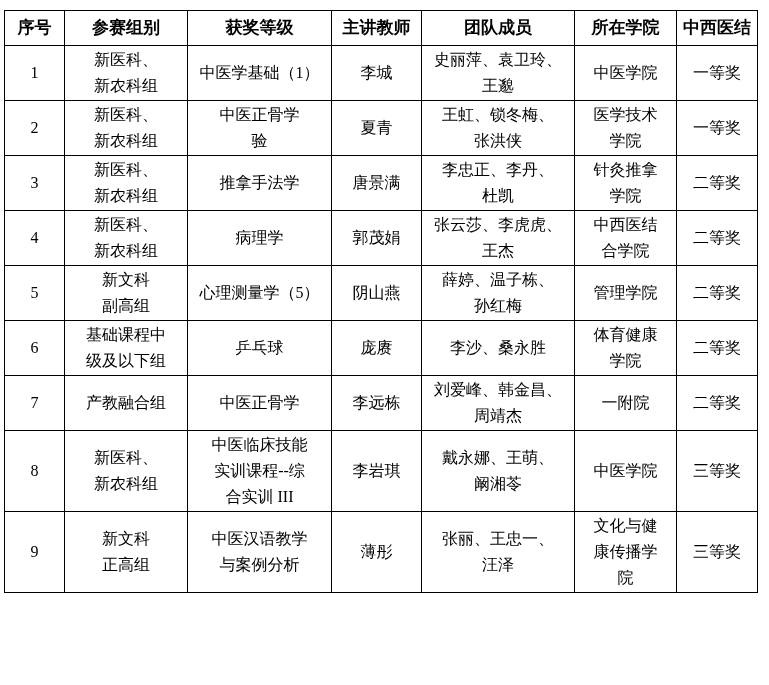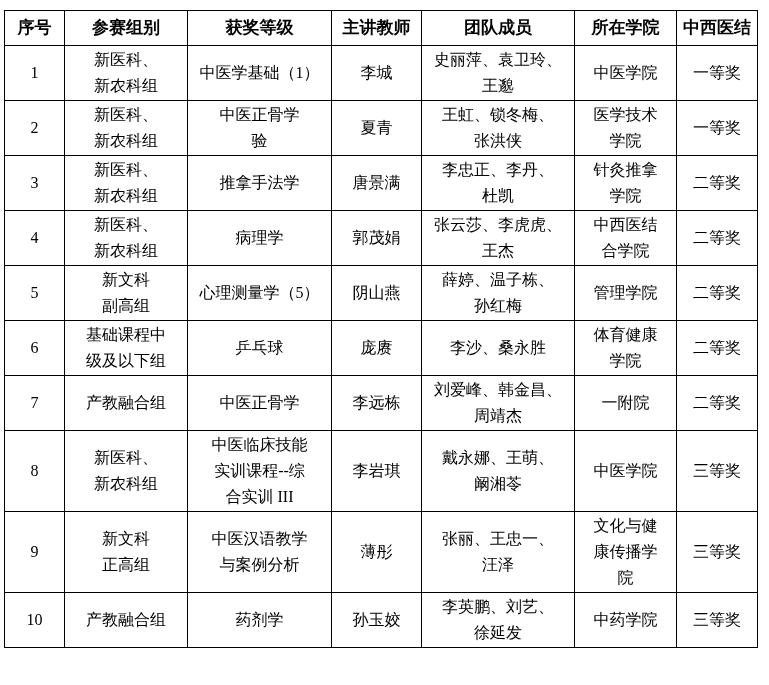--- a/index.html
+++ b/index.html
@@ -182,25 +182,15 @@
           <td>中医汉语教学
 与案例分析</td>
           <td>薄彤</td>
           <td>张丽、王忠一、
 汪泽</td>
           <td>文化与健
 康传播学
 院</td>
           <td>三等奖</td>
         </tr>
-        <tr>
-          <td>10</td>
-          <td>产教融合组</td>
-          <td>药剂学</td>
-          <td>孙玉姣</td>
-          <td>李英鹏、刘艺、
-徐延发</td>
-          <td>中药学院</td>
-          <td>三等奖</td>
-        </tr>
       </tbody>
   </table>
 </div>
 
 </body></html>

